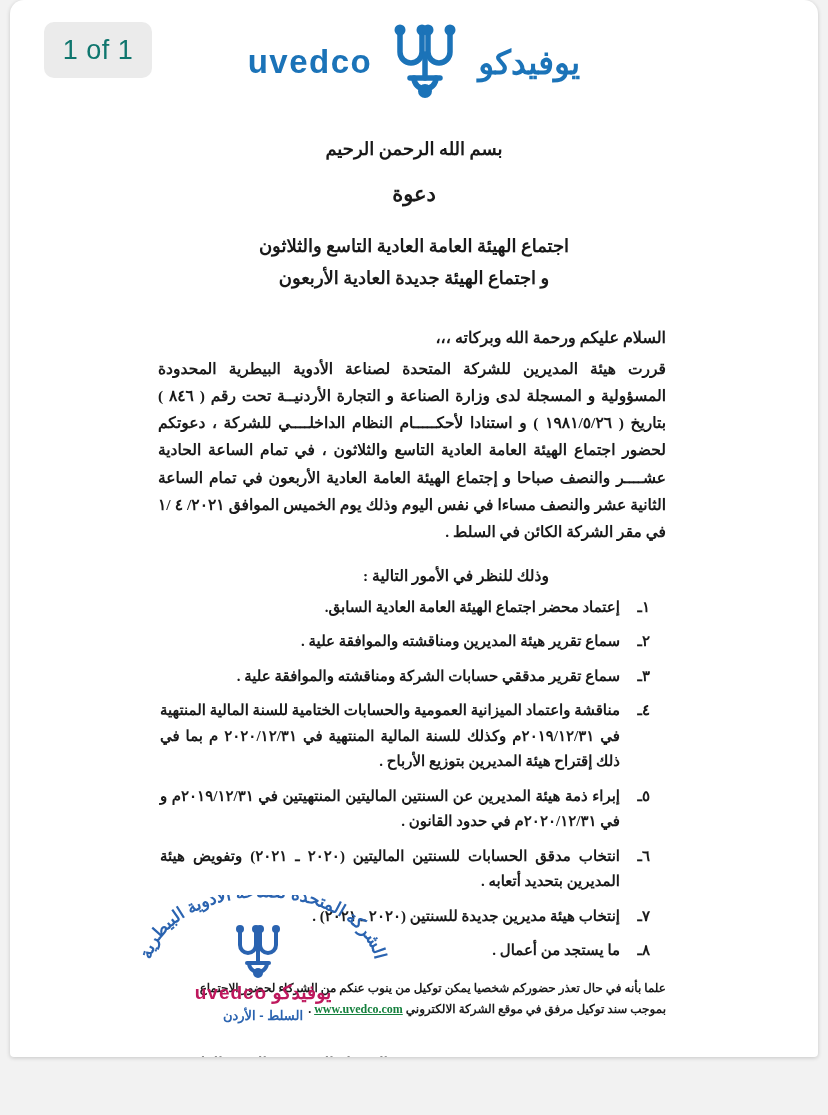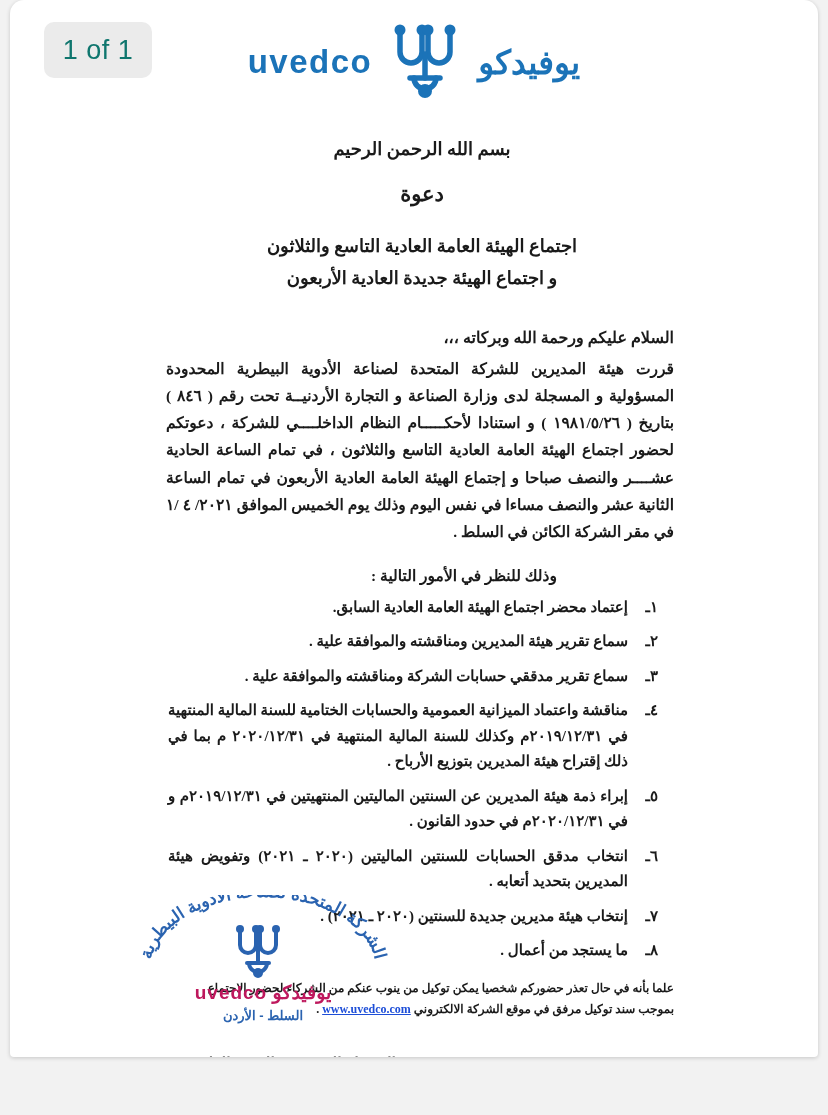--- a/index.html
+++ b/index.html
@@ -80,21 +80,21 @@
     font-family: "Liberation Sans", sans-serif;
     font-size: 33px;
     font-weight: bold;
     letter-spacing: 1.5px;
   }
 
   
   .doc-body {
     position: absolute;
     top: 120px;
-    left: 8px;
+    left: 0;
     width: 808px;
     direction: rtl;
     text-align: right;
     color: #1a1a1a;
   }
 
   .bismillah {
     text-align: center;
     font-size: 18px;
     font-weight: bold;
@@ -161,21 +161,21 @@
   }
 
   .note {
     margin: 14px 152px 0 148px;
     font-size: 12px;
     font-weight: bold;
     line-height: 1.75;
     text-align: justify;
   }
   .note .link {
-    color: #1d4ed8;
+    color: #15803d;
     text-decoration: underline;
     direction: ltr;
     unicode-bidi: embed;
   }
 
   .signature {
     margin: 30px 0 0 0;
     padding-right: 430px;
     font-size: 16px;
     font-weight: bold;

